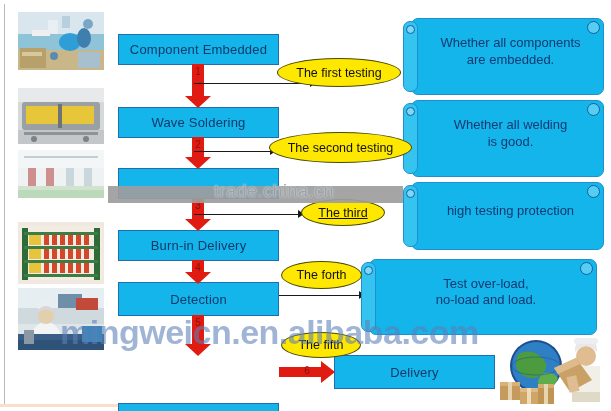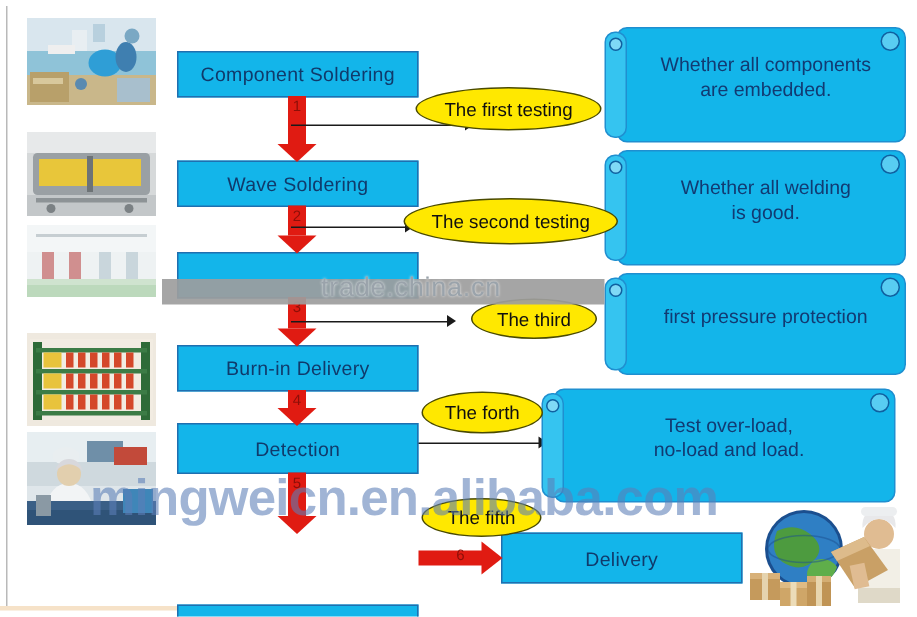--- a/index.html
+++ b/index.html
@@ -232,21 +232,21 @@
       <circle cx="28" cy="28" r="8" fill="#e2cfae"></circle>
       <path d="M19 26 q9 -9 18 0 q-2 -8 -9 -8 q-7 0 -9 8z" fill="#d8d8dc"></path>
       <rect x="0" y="46" width="86" height="16" fill="#3a5f86"></rect>
       <rect x="0" y="52" width="86" height="10" fill="#2f5378"></rect>
       <rect x="64" y="38" width="20" height="16" fill="#3f86b8"></rect>
       <rect x="6" y="42" width="10" height="14" fill="#8a99a4"></rect>
     </svg>
   </div>
 
   <div class="pbox" style="left:118px;top:34px;width:161px;height:31px;">
-    <span>Component Soldering</span>
+    <span>Component Embedded</span>
   </div>
 
   <div class="pbox" style="left:118px;top:107px;width:161px;height:31px;">
     <span>Wave Soldering</span>
   </div>
 
   <div class="pbox" style="left:118px;top:168px;width:161px;height:31px;">
     <span></span>
   </div>
 
@@ -336,41 +336,41 @@
     <span class="curl-corner"></span>
     <span>
       <span>Whether all welding</span><br>
       <span>is good.</span>
     </span>
   </div>
 
   <div class="scroll-box" style="left:411px;top:182px;width:193px;height:68px;">
     <span class="curl-l"></span>
     <span class="curl-corner"></span>
-    <span>first pressure protection</span>
+    <span>high testing protection</span>
   </div>
 
   <div class="scroll-box" style="left:369px;top:259px;width:228px;height:76px;">
     <span class="curl-l"></span>
     <span class="curl-corner"></span>
     <span>
       <span>Test over-load,</span><br>
       <span>no-load and load.</span>
     </span>
   </div>
 
   <div class="oval" style="left:277px;top:58px;width:124px;height:29px;justify-content:center;">
     <span>The first testing</span>
   </div>
 
   <div class="oval" style="left:269px;top:132px;width:143px;height:31px;">
     <span>The second testing</span>
   </div>
 
-  <div class="oval" style="left:314px;top:199px;width:84px;height:27px;">
+  <div class="oval" style="left:301px;top:199px;width:84px;height:27px;text-decoration:underline;">
     <span>The third</span>
   </div>
 
   <div class="oval" style="left:281px;top:261px;width:81px;height:28px;">
     <span>The forth</span>
   </div>
 
   <div class="oval" style="left:281px;top:332px;width:80px;height:26px;">
     <span>The fifth</span>
   </div>

